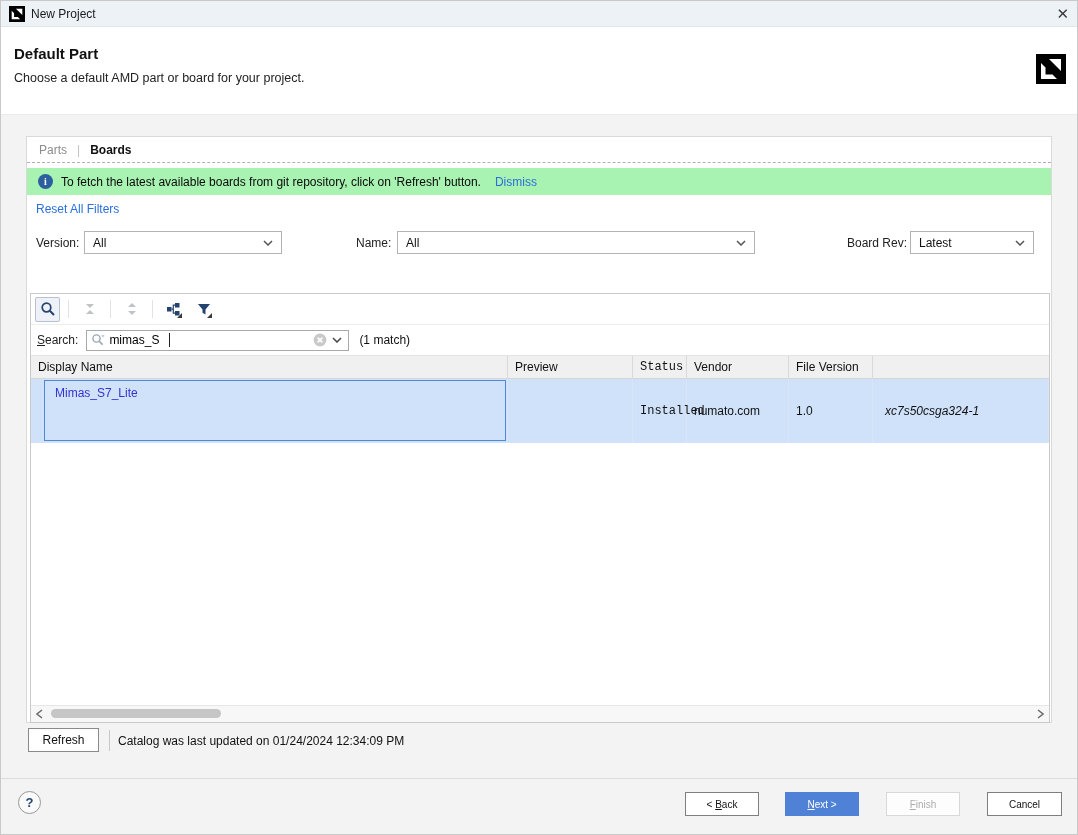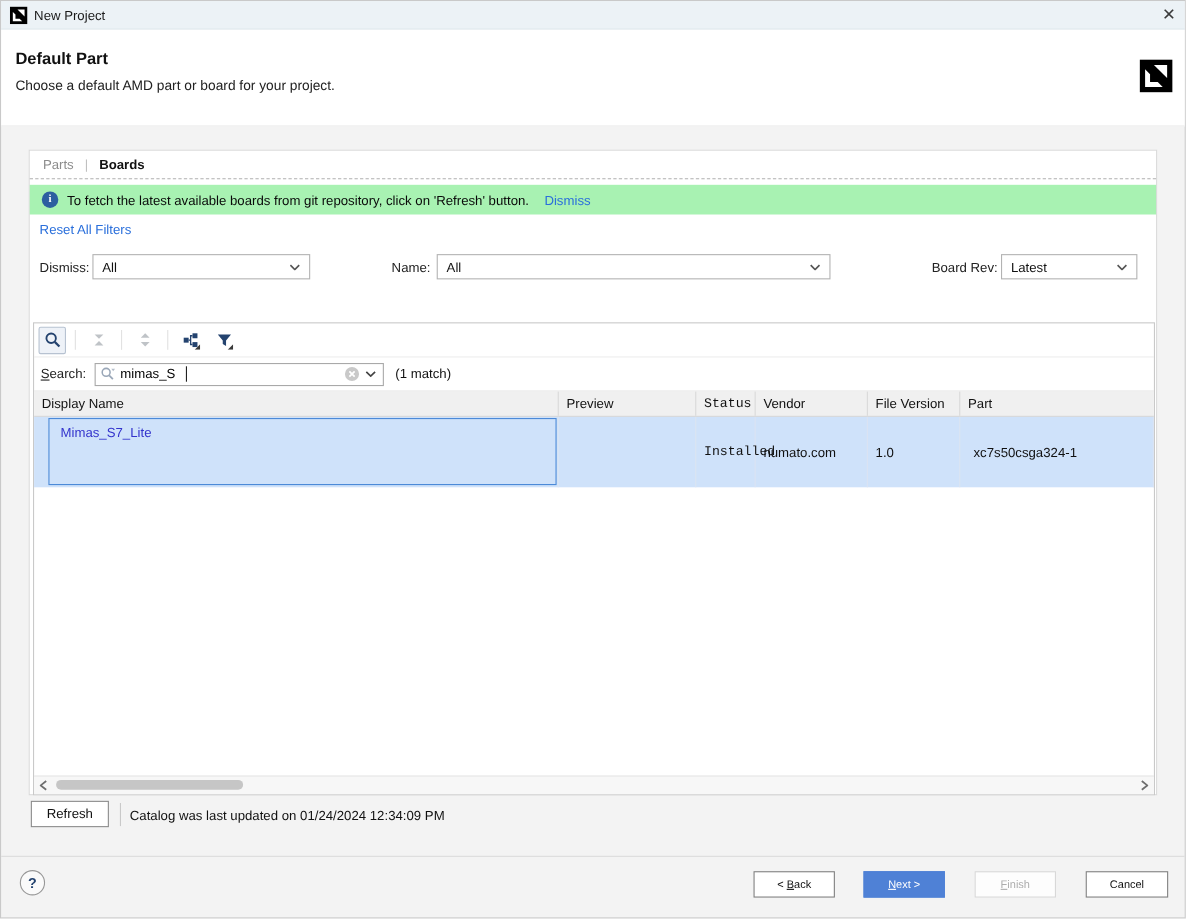--- a/index.html
+++ b/index.html
@@ -62,21 +62,21 @@
 
   .grid-head { position:absolute; left:0; top:62px; right:0; height:23px; background:#f0f0f0; border-bottom:1px solid #d6d6d6; display:flex; }
   .hc { border-right:1px solid #d9d9d9; padding-left:7px; display:flex; align-items:center; color:#111; }
   .c0 { width:477px; } .c1 { width:125px; } .c2 { width:54px;font-family:Liberation Mono, monospace; } .c3 { width:102px; } .c4 { width:84px; } .c5 { flex:1; border-right:none; }
 
   .grid-row { position:absolute; left:0; top:85px; right:0; height:64px; background:#cfe2fa; display:flex; }
   .rc { border-right:1px solid #dbe4f2; position:relative; display:flex; align-items:center; padding-left:7px; color:#111; }
   .rc.name-cell { padding:4px; }
   .focus-box { position:absolute; left:13px; top:1px; right:1px; bottom:2px; border:1px solid #4c8ad8; }
   .board-name { position:absolute; left:10px; top:5px; color:#3333cc; }
-  .rc.part-cell { padding-left:12px; }
+  .rc.part-cell { padding-left:12px;font-style:italic; }
 
   .hscroll { position:absolute; left:0; right:0; bottom:0; height:17px; background:#f7f7f7; border-top:1px solid #e6e6e6; }
   .hs-arrow { position:absolute; top:3px; }
   .hs-left { left:5px; } .hs-right { right:5px; }
   .hs-thumb { position:absolute; left:20px; top:3px; width:170px; height:9px; border-radius:5px; background:#c6c6c6; }
 
   
   .refresh-btn { position:absolute; left:27px; top:727px; width:71px; height:24px; background:#fff; border:1px solid #8a8a8a; font-family:"Liberation Sans", sans-serif; font-size:12px; color:#111; }
   .vsep { position:absolute; left:108px; top:729px; width:1px; height:21px; background:#c9c9c9; }
   .catalog-status { position:absolute; left:117px; top:733px; color:#111; }
@@ -123,21 +123,21 @@
     </div>
 
     <div class="banner">
       <span class="info-icon">i</span>
       <span class="banner-text">To fetch the latest available boards from git repository, click on 'Refresh' button.</span>
       <span class="link dismiss">Dismiss</span>
     </div>
 
     <span class="link reset-link">Reset All Filters</span>
 
-    <span class="flabel lab-vendor">Dismiss:</span>
+    <span class="flabel lab-vendor">Version:</span>
     <div class="select sel-vendor">
       <span class="val">All</span>
       <svg width="10" height="6" viewBox="0 0 10 6">
           <polyline points="1,1 5,5 9,1" fill="none" stroke="#555" stroke-width="1.5"></polyline>
         </svg>
     </div>
 
     <span class="flabel lab-name">Name:</span>
     <div class="select sel-name">
       <span class="val">All</span>
@@ -216,21 +216,20 @@
         </div>
         <span class="match-count">(1 match)</span>
       </div>
 
       <div class="grid-head">
         <div class="hc c0">Display Name</div>
         <div class="hc c1">Preview</div>
         <div class="hc c2">Status</div>
         <div class="hc c3">Vendor</div>
         <div class="hc c4">File Version</div>
-        <div class="hc c5">Part</div>
       </div>
 
       <div class="grid-row">
         <div class="rc c0 name-cell">
           <span class="focus-box">
             <span class="board-name">Mimas_S7_Lite</span>
           </span>
         </div>
         <div class="rc c1"></div>
         <div class="rc c2">Installed</div>

